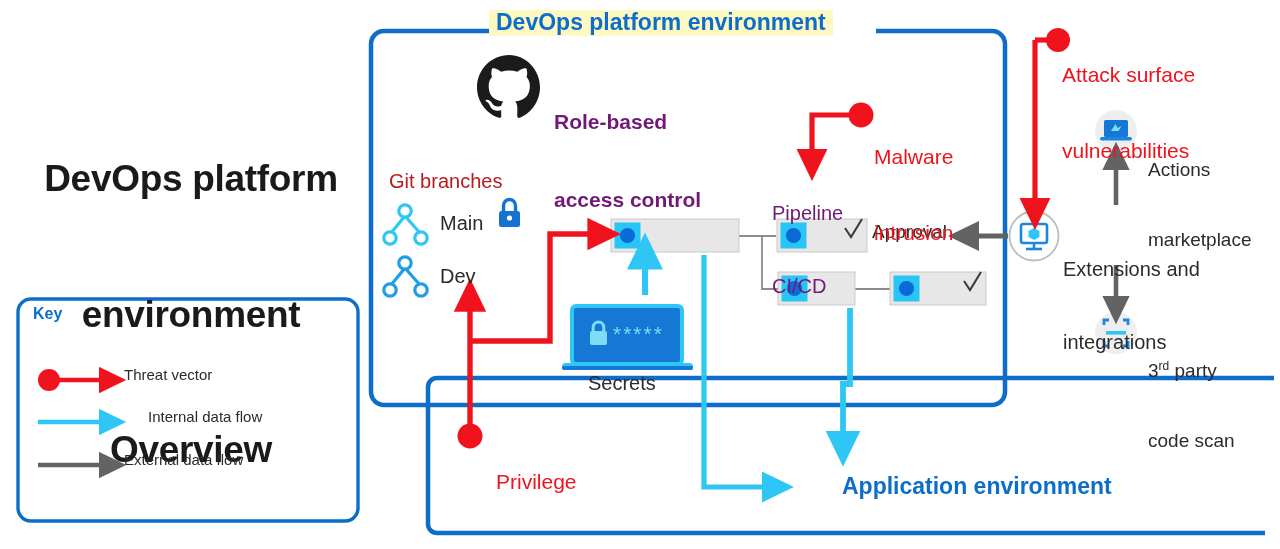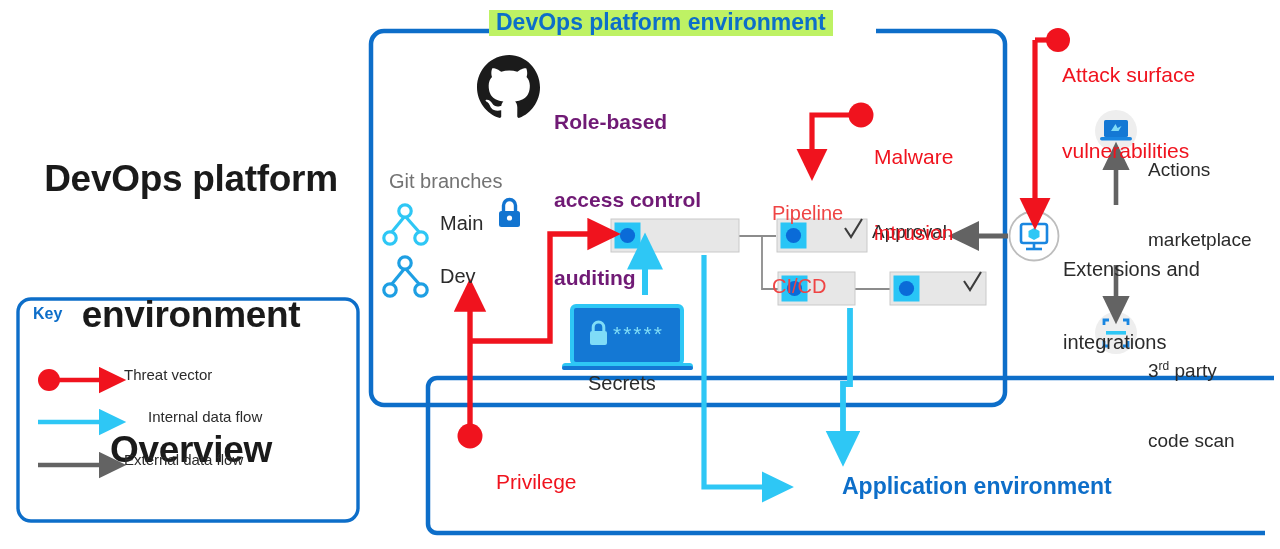--- a/index.html
+++ b/index.html
@@ -7,34 +7,34 @@
        font-family:"Liberation Sans","DejaVu Sans",sans-serif;color:#262626;}
   #stage{position:absolute;left:0;top:0;width:1280px;height:549px;}
   svg.layer{position:absolute;left:0;top:0;width:1280px;height:549px;overflow:visible;}
   .txt{position:absolute;white-space:pre;line-height:1.12;}
 
   
   #main-title{left:16px;top:66px;width:350px;text-align:center;
      font-size:37px;font-weight:700;color:#1a1a1a;letter-spacing:-.3px;line-height:1.22;}
 
   
-  #devops-title{left:489px;top:10px;font-size:23px;font-weight:700;color:#0d6ec9;background:#bef264;padding:0 7px;}
+  #devops-title{left:489px;top:10px;font-size:23px;font-weight:700;color:#0d6ec9;background:#fef9c3;padding:0 7px;}
   #app-title{left:842px;top:474px;font-size:23px;font-weight:700;color:#0d6ec9;}
 
   
   #key-title{left:33px;top:305px;font-size:16px;font-weight:700;color:#0d6ec9;}
   .key-label{font-size:15px;color:#2b2b2b;}
   #key-l0{left:124px;top:367px;}
   #key-l1{left:124px;top:409px;margin-left:24px;}
   #key-l2{left:124px;top:452px;}
   #rbac{left:554px;top:57px;font-size:21px;font-weight:700;color:#701a75;line-height:1.24;}
-  #git-branches{left:389px;top:170px;font-size:20px;color:#737373;}
+  #git-branches{left:389px;top:170px;font-size:20px;color:#b91c1c;}
   #branch-main{left:440px;top:212px;font-size:20px;color:#2b2b2b;}
   #branch-dev{left:440px;top:265px;font-size:20px;color:#2b2b2b;}
-  #pipeline-lbl{left:772px;top:152px;font-size:20px;color:#ef4444;line-height:1.22;}
+  #pipeline-lbl{left:772px;top:152px;font-size:20px;color:#701a75;line-height:1.22;}
   #approval-lbl{left:872px;top:221px;font-size:19px;color:#2b2b2b;}
   #secrets-lbl{left:588px;top:372px;font-size:20px;color:#2b2b2b;}
   #ext-lbl{left:1063px;top:208px;font-size:20px;color:#2b2b2b;line-height:1.22;}
   #actions-lbl{left:1148px;top:112px;font-size:19px;color:#2b2b2b;line-height:1.22;}
   #scan-lbl{left:1148px;top:313px;font-size:19px;color:#2b2b2b;line-height:1.22;}
   #scan-lbl sup{font-size:12px;}
 
   
   .threat{font-size:21px;font-weight:400;color:#f0131e;line-height:1.2;}
   #threat-attack{left:1062px;top:12px;}
@@ -224,21 +224,20 @@
   <div class="txt" id="app-title">Application environment</div>
 
   <div class="txt" id="key-title">Key</div>
   <div class="txt key-label" id="key-l0">Threat vector</div>
   <div class="txt key-label" id="key-l1">Internal data flow</div>
   <div class="txt key-label" id="key-l2">External data flow</div>
 
   <div class="txt" id="rbac">
     <div>Role-based</div>
     <div>access control</div>
-    <div>auditing</div>
   </div>
 
   <div class="txt" id="git-branches">Git branches</div>
   <div class="txt" id="branch-main">Main</div>
   <div class="txt" id="branch-dev">Dev</div>
 
   <div class="txt" id="pipeline-lbl">
     <div>Pipeline</div>
     <div>CI/CD</div>
   </div>

